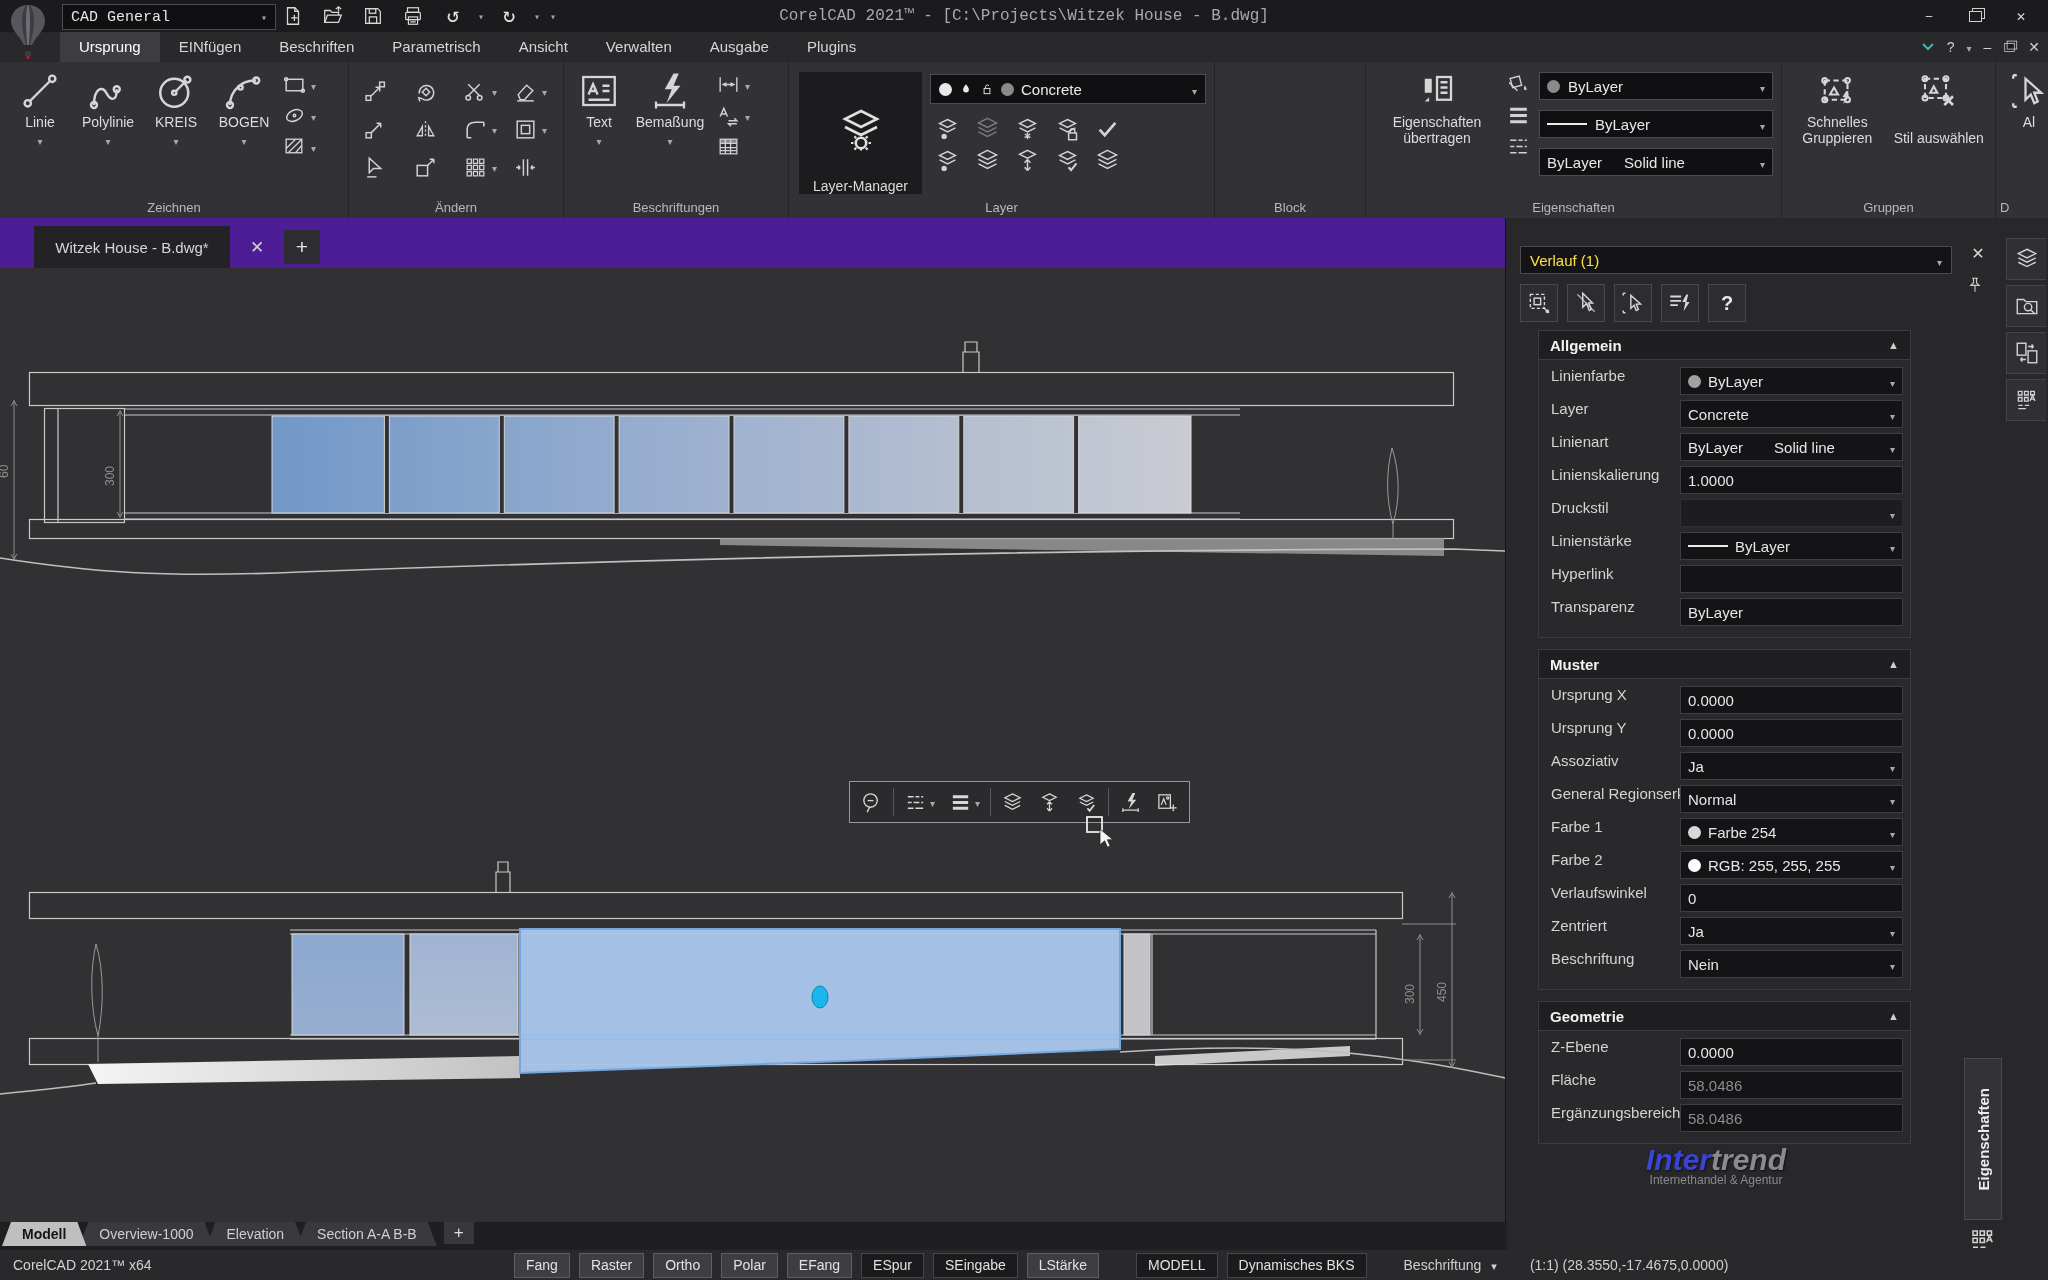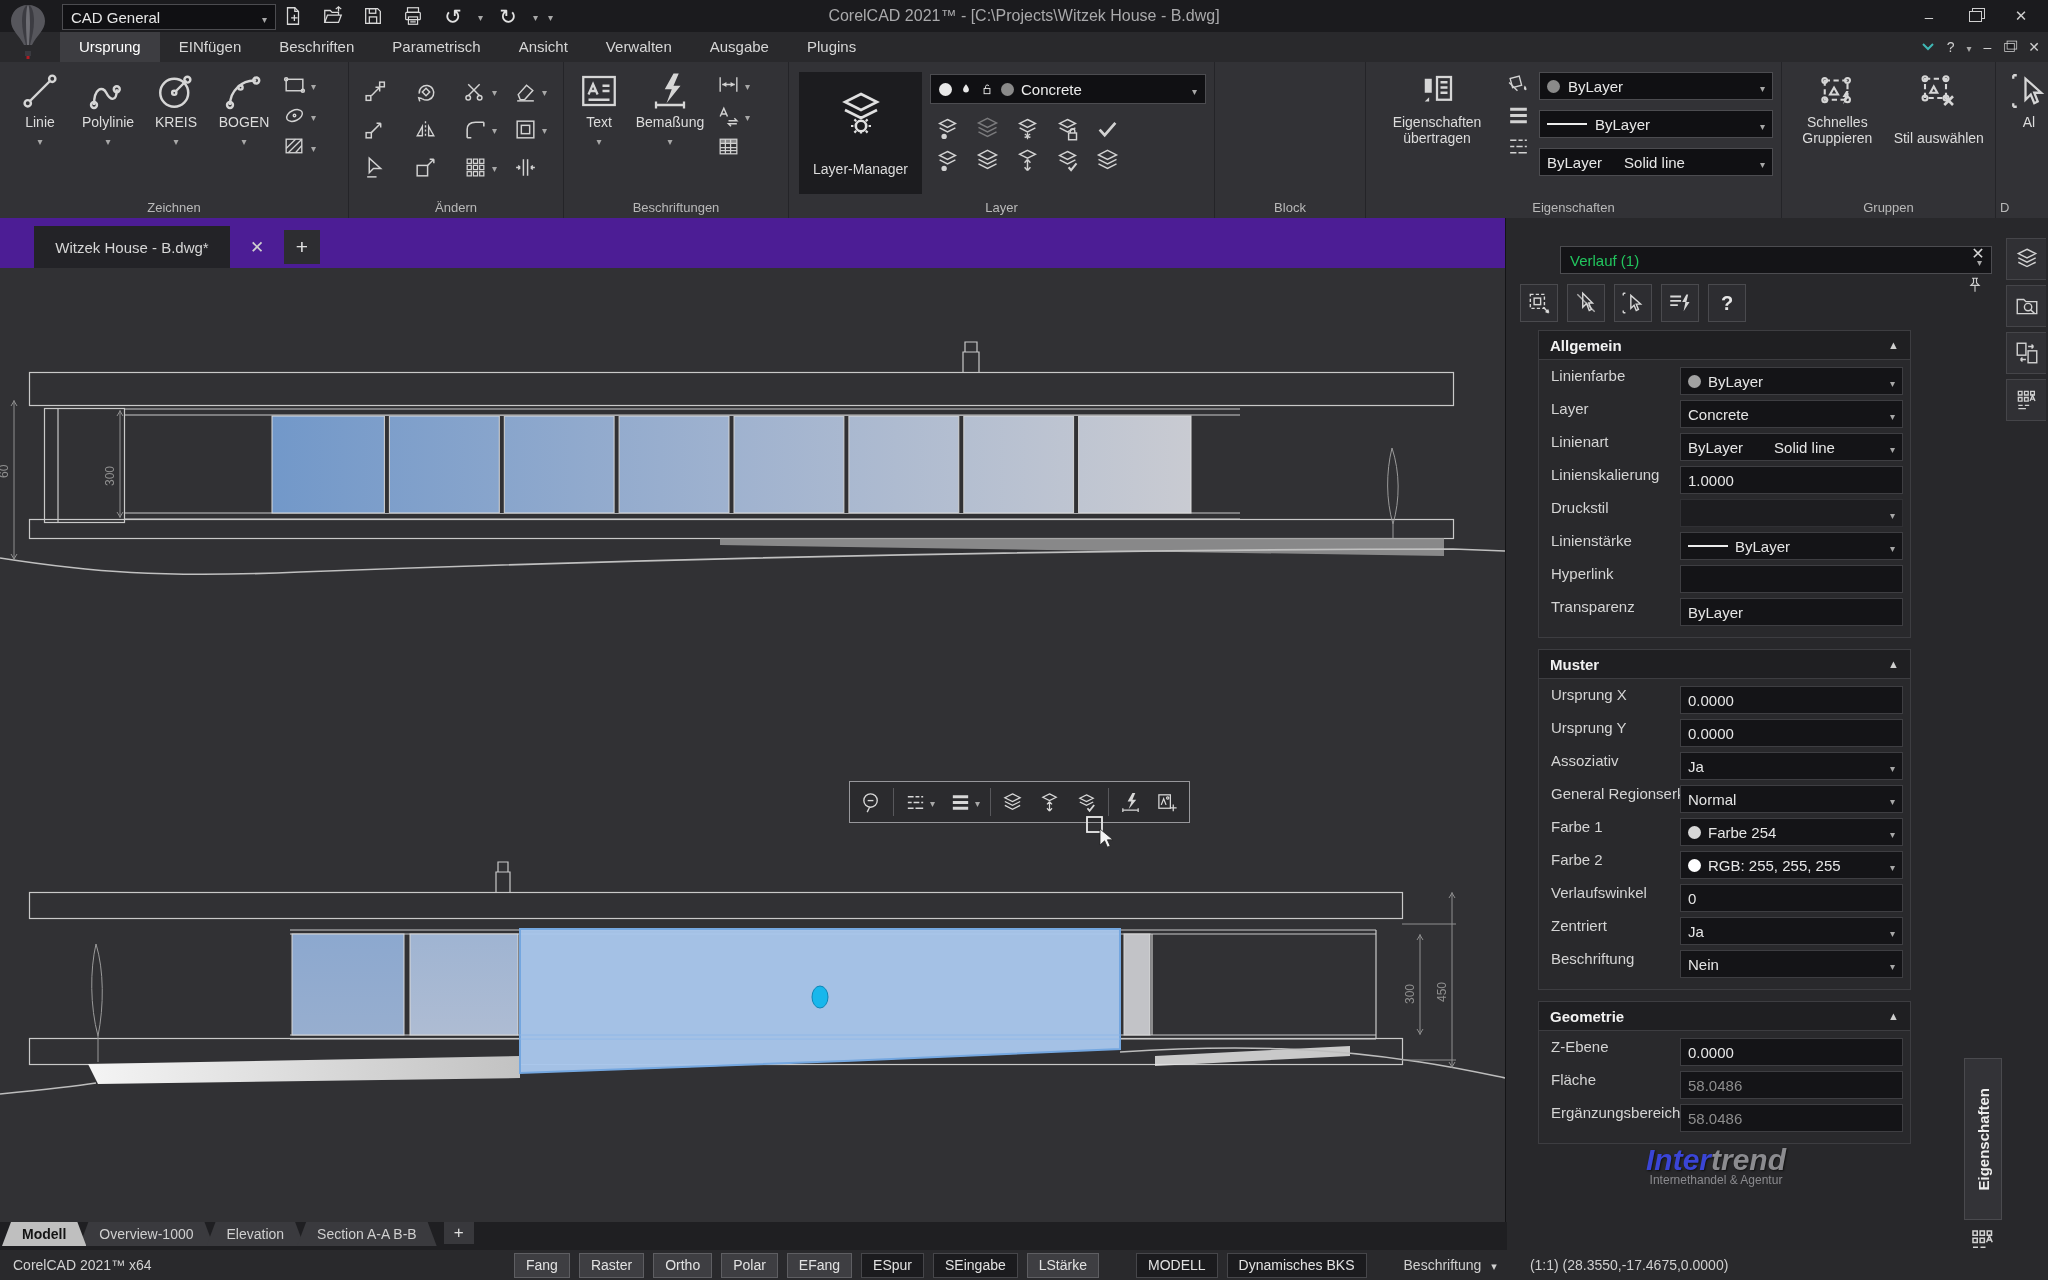--- a/index.html
+++ b/index.html
@@ -2,21 +2,21 @@
 <html><head>
 <meta charset="utf-8">
 <style>
   html,body{margin:0;padding:0;background:#000;}
   .app{position:relative;width:2048px;height:1280px;background:#313134;overflow:hidden;
        font-family:"Liberation Sans",sans-serif;color:#d8d8d8;font-size:14px;}
   svg.icon{display:block;}
   .ddc::after{content:"▾";font-size:10px;color:#a8a8a8;line-height:1;}
 
   
-  .titlebar{position:absolute;left:0;top:0;width:2048px;height:32px;background:#1b1b1e;z-index:30;}
+  .titlebar{position:absolute;left:0;top:0;width:2048px;height:32px;background:#1b1b1e;z-index:30;font-family:Liberation Mono, monospace;}
   .applogo{position:absolute;left:8px;top:3px;width:40px;height:56px;z-index:40;}
   .wsbox{position:absolute;left:62px;top:4px;width:196px;height:24px;background:#101013;border:1px solid #4c4c50;
          display:flex;align-items:center;padding:0 8px;font-size:15px;color:#e6e6e6;}
   .wsbox .ddc{margin-left:auto;}
   .qat{position:absolute;left:278px;top:2px;display:flex;align-items:center;gap:10px;height:28px;}
   .qbtn{width:30px;height:26px;display:flex;align-items:center;justify-content:center;color:#d9d9d9;}
   .qbtn svg{width:22px;height:22px;}
   .qtxt{font-size:21px;color:#e2e2e2;line-height:1;}
   .wtitle{position:absolute;left:300px;right:300px;top:0;height:32px;line-height:32px;text-align:center;
           color:#a9a9ab;font-size:16px;pointer-events:none;white-space:nowrap;}
@@ -44,21 +44,21 @@
   .blabel{font-size:14px;color:#dcdcdc;white-space:nowrap;}
   .blabel2{font-size:14px;color:#dcdcdc;white-space:nowrap;line-height:1.15;text-align:center;}
   .minicol{display:flex;flex-direction:column;gap:6px;padding-top:2px;}
   .mini{display:flex;align-items:center;gap:4px;}
   .micon{width:25px;height:25px;color:#d2d2d2;}
   .mgrid{display:grid;grid-template-columns:repeat(4,50px);grid-auto-rows:38px;padding:10px 0 0 14px;}
   .g-zeichnen{left:0;width:349px;} .g-aendern{left:349px;width:215px;} .g-beschrift{left:564px;width:225px;}
   .g-layer{left:789px;width:426px;} .g-block{left:1215px;width:151px;} .g-eigensch{left:1366px;width:416px;}
   .g-gruppen{left:1782px;width:214px;} .g-d{left:1996px;width:52px;border-right:none;}
   .lm-btn{width:128px;height:122px;background:#1c1c1f;display:flex;flex-direction:column;align-items:center;
-          justify-content:center;gap:24px;margin-top:2px;}
+          justify-content:flex-end;gap:24px;margin-top:2px;}
   .lm-btn svg{width:48px;height:48px;color:#e0e0e0;}
   .layer-right{display:flex;flex-direction:column;gap:8px;padding-top:4px;}
   .layer-dd{width:258px;height:28px;background:#101013;border:1px solid #4c4c50;display:flex;align-items:center;
             gap:7px;padding:0 8px;font-size:15px;color:#ececec;}
   .layer-dd .ddc{margin-left:auto;}
   .dotw{width:13px;height:13px;border-radius:50%;background:#e8e8e8;}
   .dotg{width:13px;height:13px;border-radius:50%;background:#8a8a8a;}
   .layer-grid{display:grid;grid-template-columns:repeat(5,40px);grid-auto-rows:32px;padding-left:4px;}
   .layer-grid .micon{width:27px;height:27px;}
   .ddfield{width:218px;height:26px;background:#101013;border:1px solid #4c4c50;display:flex;align-items:center;
@@ -82,21 +82,21 @@
               display:flex;align-items:center;padding:0 6px;gap:6px;}
   .ftb{display:flex;align-items:center;gap:3px;padding:0 4px;height:32px;}
   .ftb svg{width:23px;height:23px;color:#d8d8d8;}
   .fsep{width:1px;height:28px;background:#58585c;}
   .cursorwrap{position:absolute;left:1086px;top:548px;width:40px;height:40px;}
 
   
   .rightcol{position:absolute;left:1505px;top:218px;width:543px;height:1032px;background:#28282b;
             border-left:1px solid #141416;box-sizing:border-box;}
   .pselector{position:absolute;left:14px;top:28px;width:432px;height:28px;background:#141417;border:1px solid #4c4c50;
-             display:flex;align-items:center;padding:0 9px;font-size:15px;color:#22c55e;box-sizing:border-box;margin-left:40px;}
+             display:flex;align-items:center;padding:0 9px;font-size:15px;color:#fde047;box-sizing:border-box;}
   .pselector .ddc{margin-left:auto;}
   .pclose{position:absolute;left:458px;top:22px;width:28px;height:26px;display:flex;align-items:center;
           justify-content:center;color:#d6d6d6;font-size:16px;}
   .ppin{position:absolute;left:460px;top:56px;width:24px;height:26px;color:#cfcfcf;}
   .ppin svg{width:18px;height:22px;}
   .ptoolbar{position:absolute;left:14px;top:66px;display:flex;gap:9px;}
   .ptbtn{width:38px;height:38px;background:#2d2d31;border:1px solid #4a4a4e;display:flex;align-items:center;
          justify-content:center;color:#d8d8d8;box-sizing:border-box;}
   .ptbtn svg{width:26px;height:26px;}
   .ptbtn.q{font-size:20px;font-weight:bold;color:#e6e6e6;}

